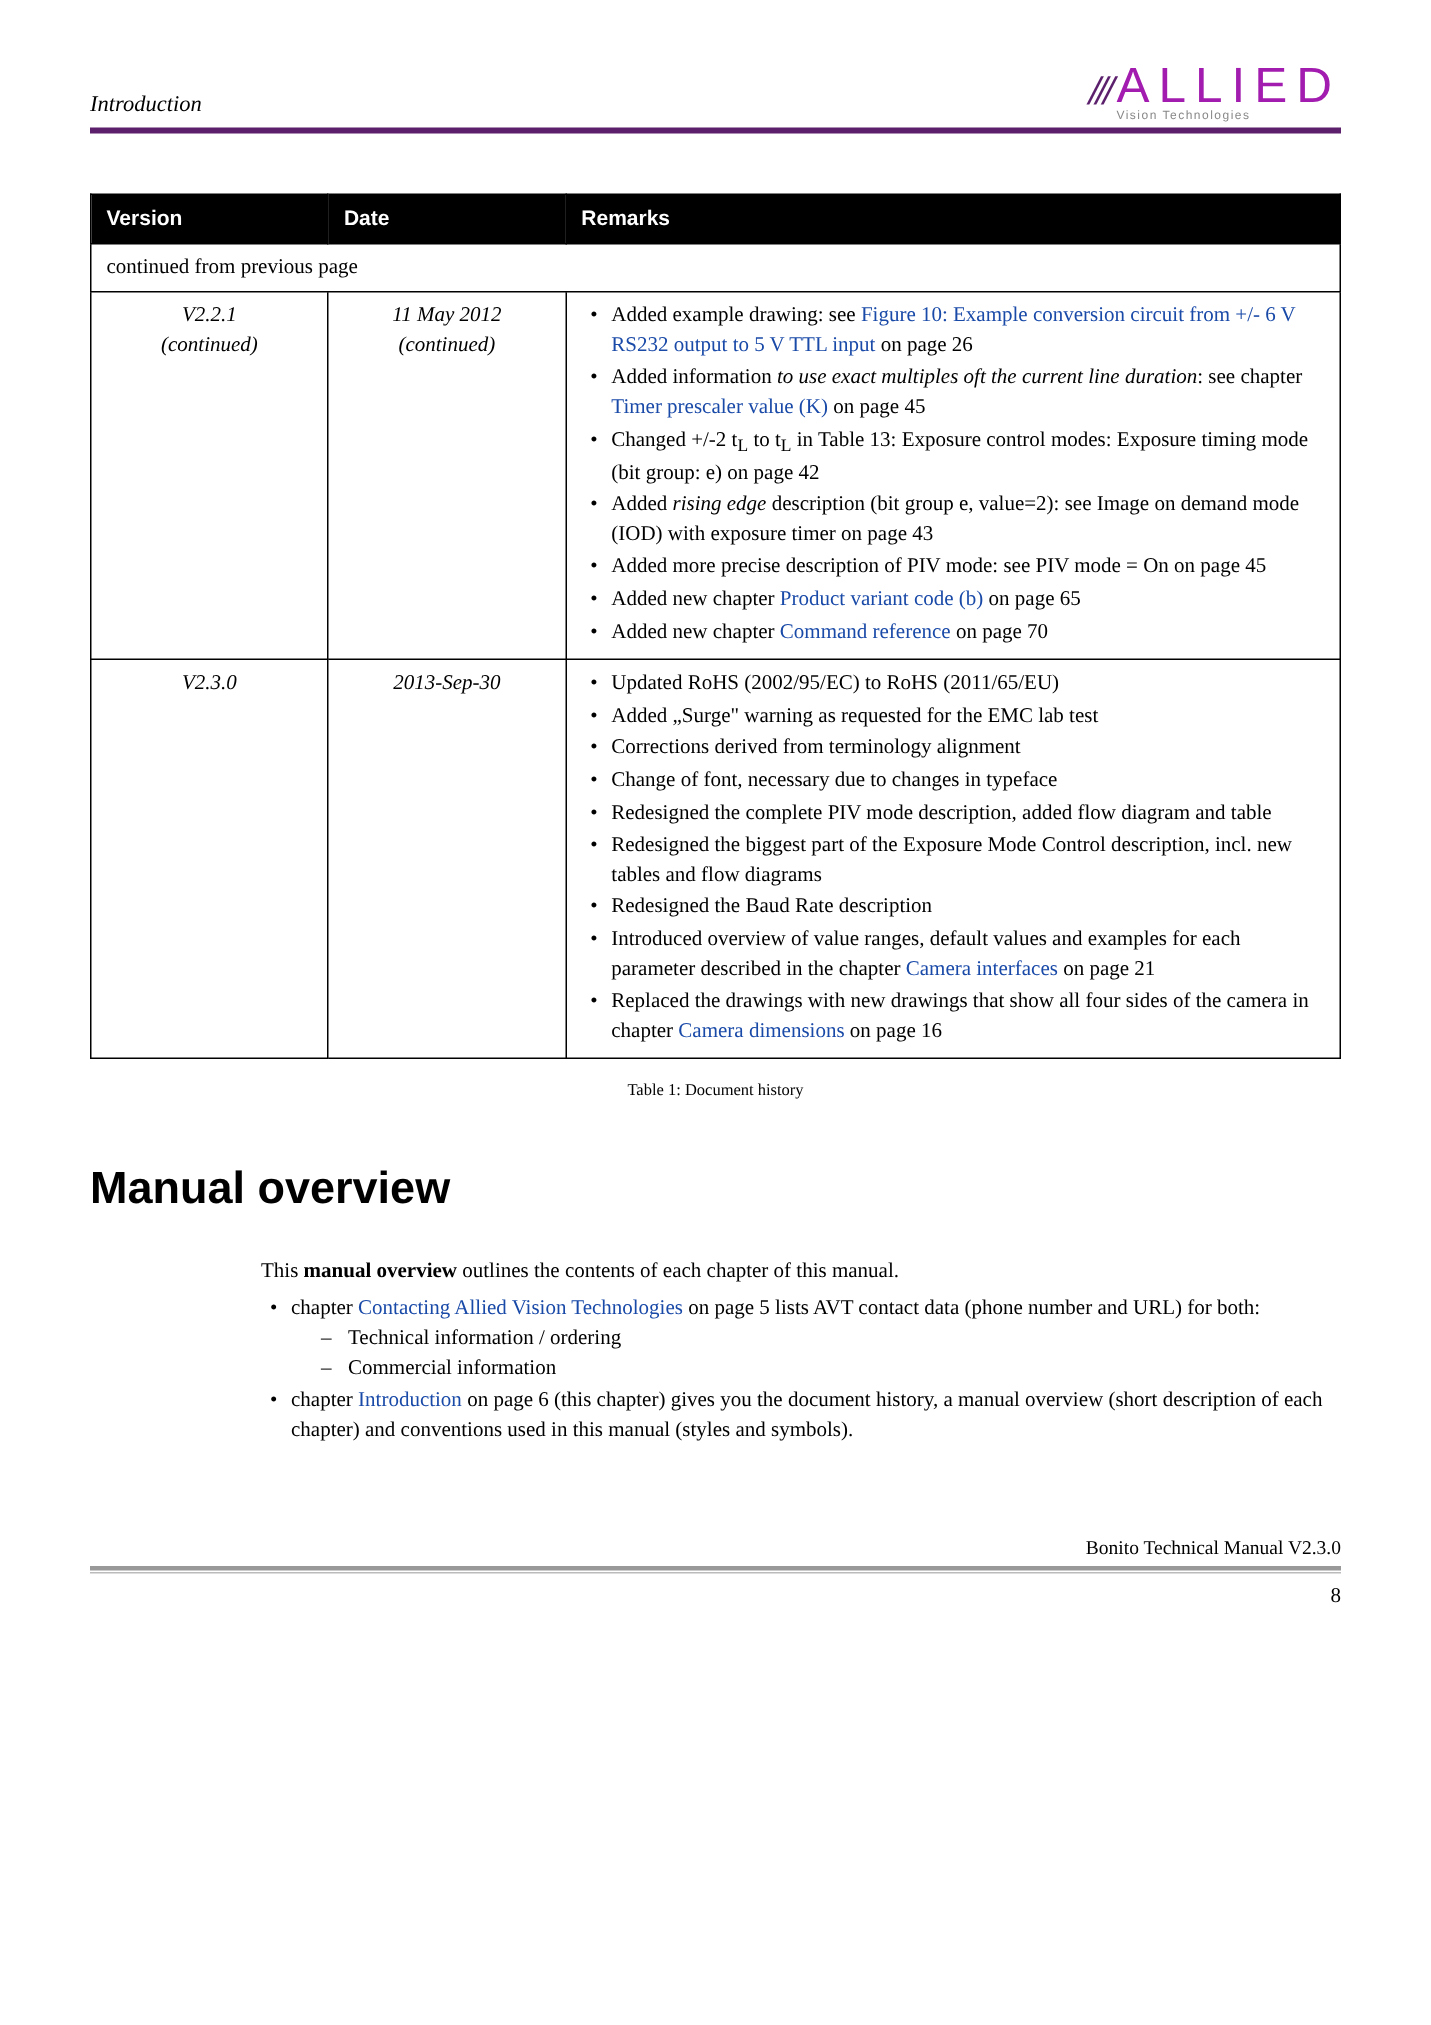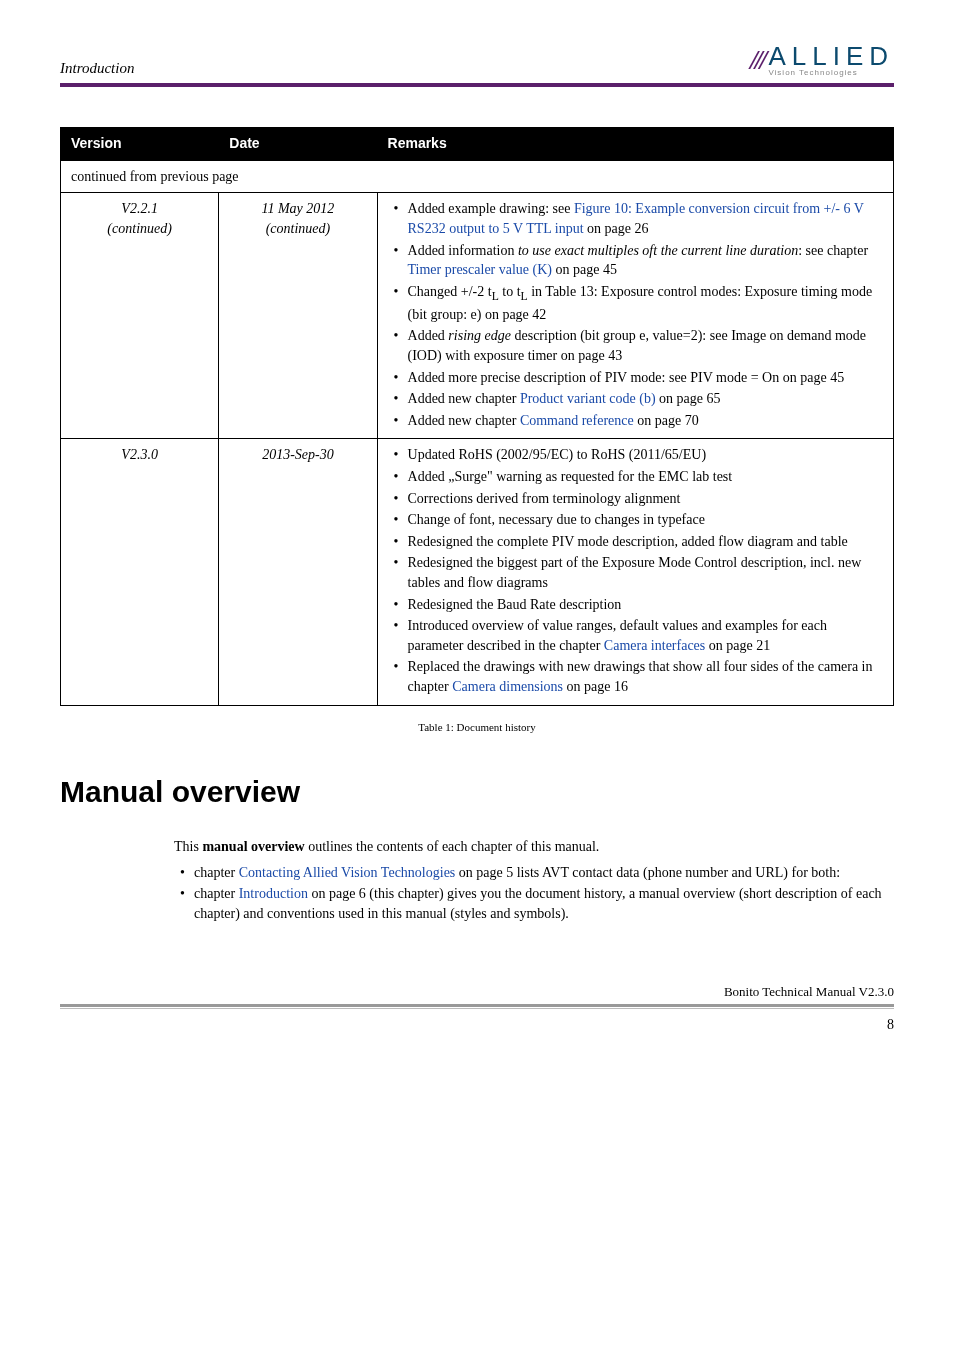--- a/index.html
+++ b/index.html
@@ -35,23 +35,23 @@
   .logo-slashes {
     color: #5b1f6b;
     font-size: 28px;
     font-weight: bold;
     letter-spacing: -3px;
     font-style: italic;
   }
   .logo-text-wrap { display: flex; flex-direction: column; line-height: 1; }
   .logo-allied {
     font-family: Arial, sans-serif;
-    font-size: 26px;
+    font-size: 33px;
     letter-spacing: 6px;
-    color: #0c4a6e;
+    color: #a21caf;
     font-weight: 300;
   }
   .logo-sub {
     font-family: Arial, sans-serif;
     font-size: 8px;
     color: #888;
     letter-spacing: 1px;
   }
   table.history {
     width: 100%;
@@ -217,21 +217,24 @@
 
   <div class="table-caption">Table 1: Document history</div>
 
   <h1 class="section">Manual overview</h1>
 
   <div class="overview-body">
     <p>
       <span>This </span><b>manual overview</b><span> outlines the contents of each chapter of this manual.</span>
     </p>
     <ul class="bullets" id="overview-list">
-        <li>chapter <span class="link">Contacting Allied Vision Technologies</span> on page 5 lists AVT contact data (phone number and URL) for both:</li>
+        <li>chapter <span class="link">Contacting Allied Vision Technologies</span> on page 5 lists AVT contact data (phone number and URL) for both:<ul class="dashes">
+            <li>Technical information / ordering</li>
+            <li>Commercial information</li>
+          </ul></li>
         <li>chapter <span class="link">Introduction</span> on page 6 (this chapter) gives you the document history, a manual overview (short description of each chapter) and conventions used in this manual (styles and symbols).</li>
       </ul>
   </div>
 
   <div style="margin-top:60px;">
     <div class="footer-row">
       <span></span>
       <span class="footer-right">Bonito Technical Manual V2.3.0</span>
     </div>
     <div style="border-top:3px solid #999; margin-top:2px;"></div>

